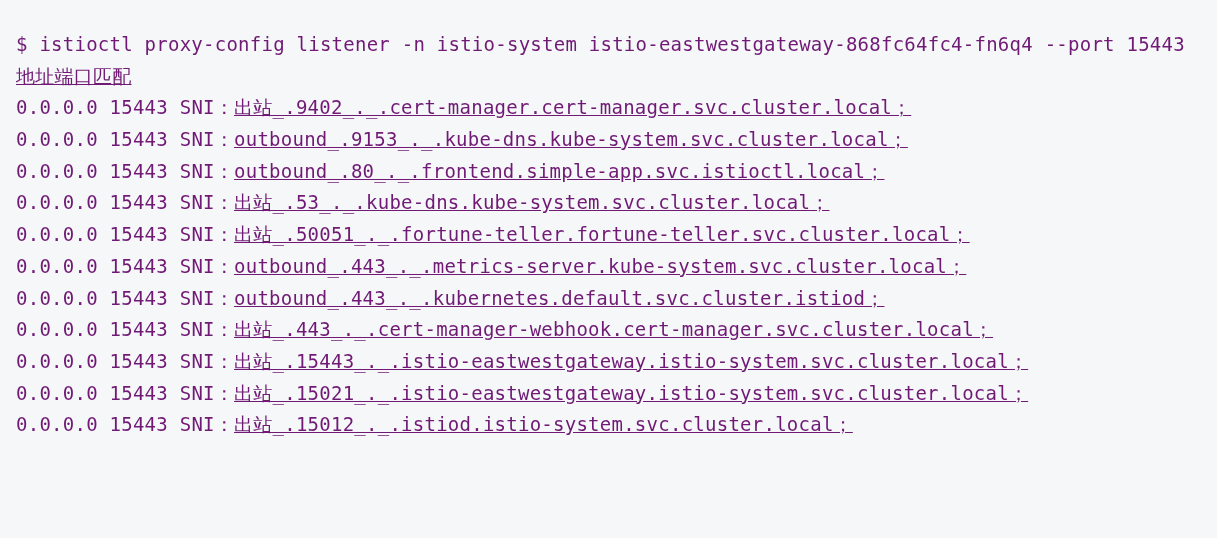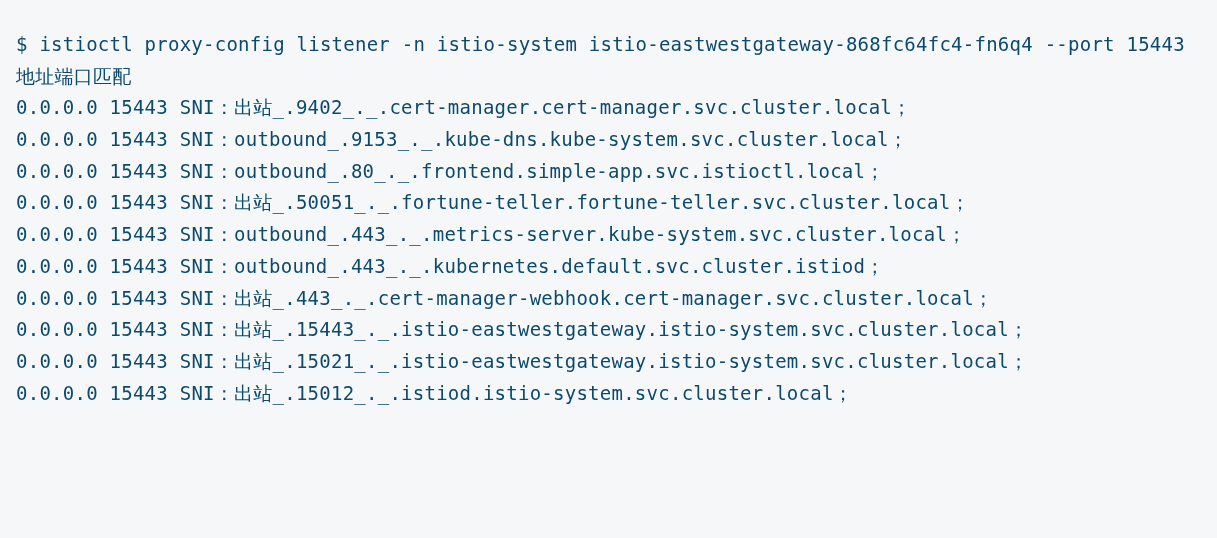--- a/index.html
+++ b/index.html
@@ -14,41 +14,43 @@
   }
   .code-block {
     box-sizing: border-box;
     width: 1217px;
     height: 538px;
     padding: 29px 10px 10px 16px;
     font-family: "DejaVu Sans Mono", "Liberation Mono", monospace;
     font-size: 19px;
     line-height: 31.7px;
     letter-spacing: 0.25px;
-    color: #0c4a6e;
+    color: #701a75;
     white-space: nowrap;
   }
   .line {
     height: 31.7px;
   }
   .cjk {
     
     font-family: "DejaVu Sans Mono", "Liberation Mono", monospace, serif;
+    text-decoration: underline;
   }
 </style>
 </head>
 <body>
 
 <div class="code-block">
   <div class="line">$ istioctl proxy-config listener -n istio-system istio-eastwestgateway-868fc64fc4-fn6q4 --port 15443</div>
   <div class="line cjk">地址端口匹配</div>
   <div>
       <div class="line"><span>0.0.0.0</span> <span>15443</span> <span>SNI：</span><span class="cjk">出站_.9402_._.cert-manager.cert-manager.svc.cluster.local；</span></div>
       <div class="line"><span>0.0.0.0</span> <span>15443</span> <span>SNI：</span><span class="cjk">outbound_.9153_._.kube-dns.kube-system.svc.cluster.local；</span></div>
       <div class="line"><span>0.0.0.0</span> <span>15443</span> <span>SNI：</span><span class="cjk">outbound_.80_._.frontend.simple-app.svc.istioctl.local；</span></div>
+      <div class="line"><span>0.0.0.0</span> <span>15443</span> <span>SNI：</span><span class="cjk">出站_.53_._.kube-dns.kube-system.svc.cluster.local；</span></div>
       <div class="line"><span>0.0.0.0</span> <span>15443</span> <span>SNI：</span><span class="cjk">出站_.50051_._.fortune-teller.fortune-teller.svc.cluster.local；</span></div>
       <div class="line"><span>0.0.0.0</span> <span>15443</span> <span>SNI：</span><span class="cjk">outbound_.443_._.metrics-server.kube-system.svc.cluster.local；</span></div>
       <div class="line"><span>0.0.0.0</span> <span>15443</span> <span>SNI：</span><span class="cjk">outbound_.443_._.kubernetes.default.svc.cluster.istiod；</span></div>
       <div class="line"><span>0.0.0.0</span> <span>15443</span> <span>SNI：</span><span class="cjk">出站_.443_._.cert-manager-webhook.cert-manager.svc.cluster.local；</span></div>
       <div class="line"><span>0.0.0.0</span> <span>15443</span> <span>SNI：</span><span class="cjk">出站_.15443_._.istio-eastwestgateway.istio-system.svc.cluster.local；</span></div>
       <div class="line"><span>0.0.0.0</span> <span>15443</span> <span>SNI：</span><span class="cjk">出站_.15021_._.istio-eastwestgateway.istio-system.svc.cluster.local；</span></div>
       <div class="line"><span>0.0.0.0</span> <span>15443</span> <span>SNI：</span><span class="cjk">出站_.15012_._.istiod.istio-system.svc.cluster.local；</span></div>
     </div>
 </div>
 

